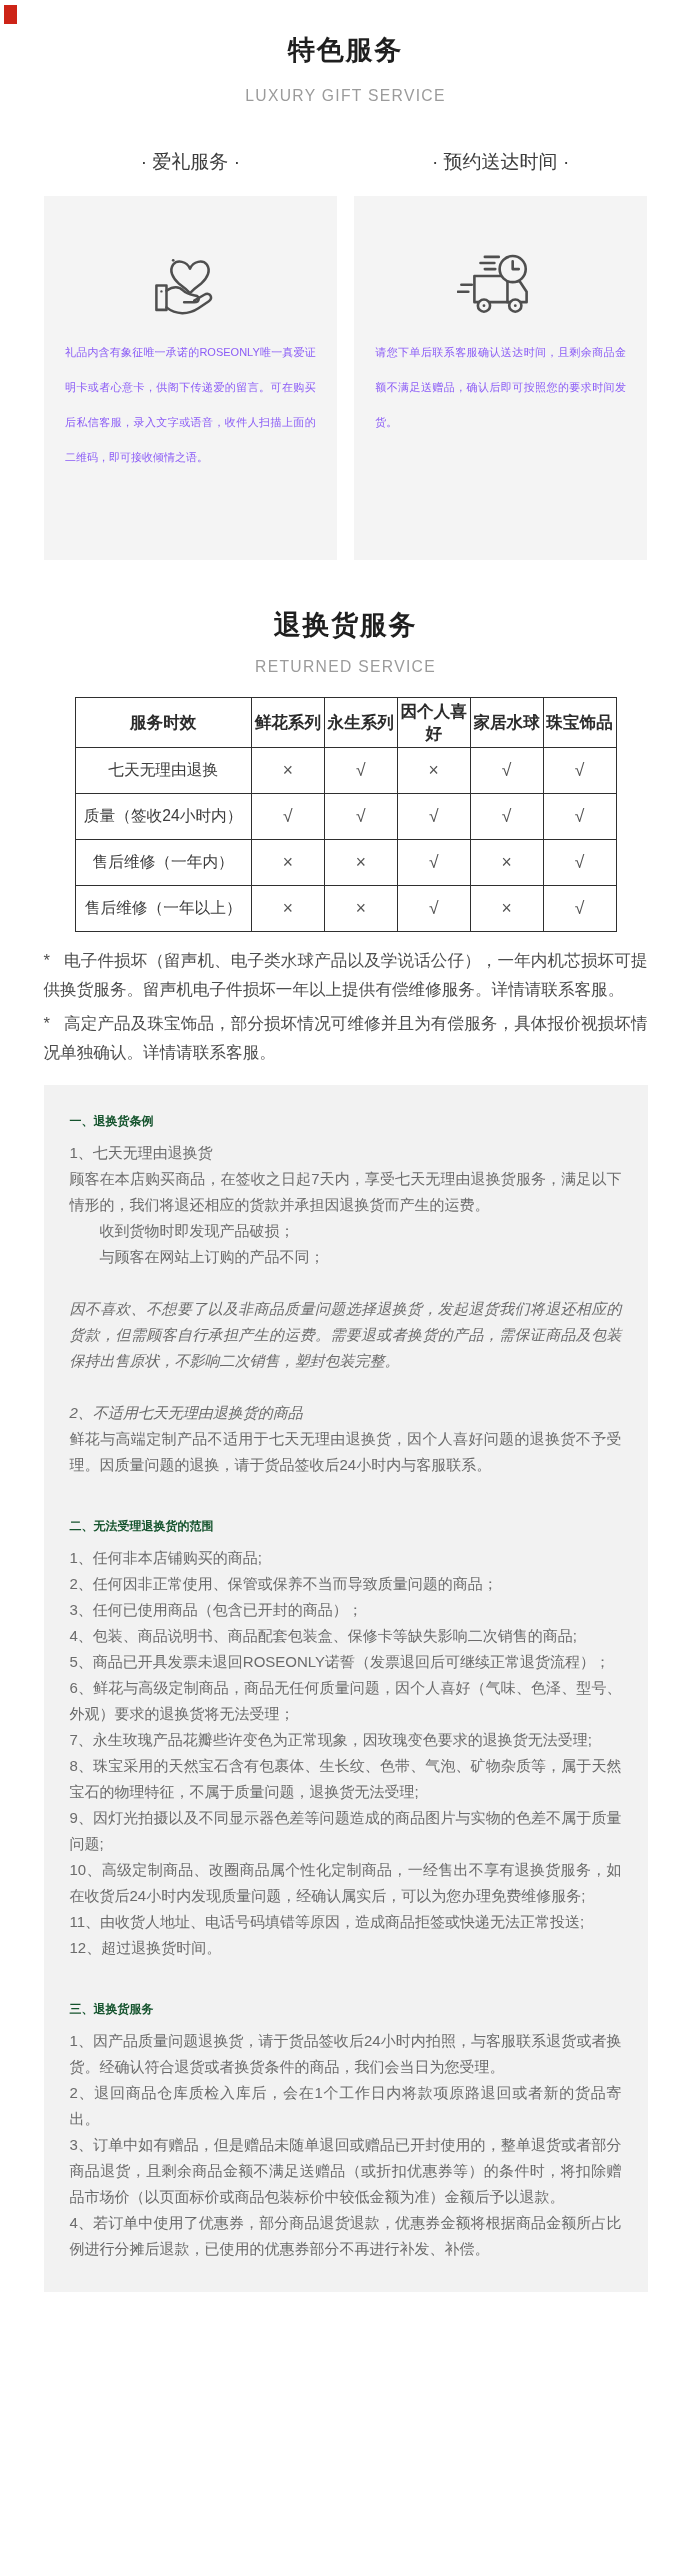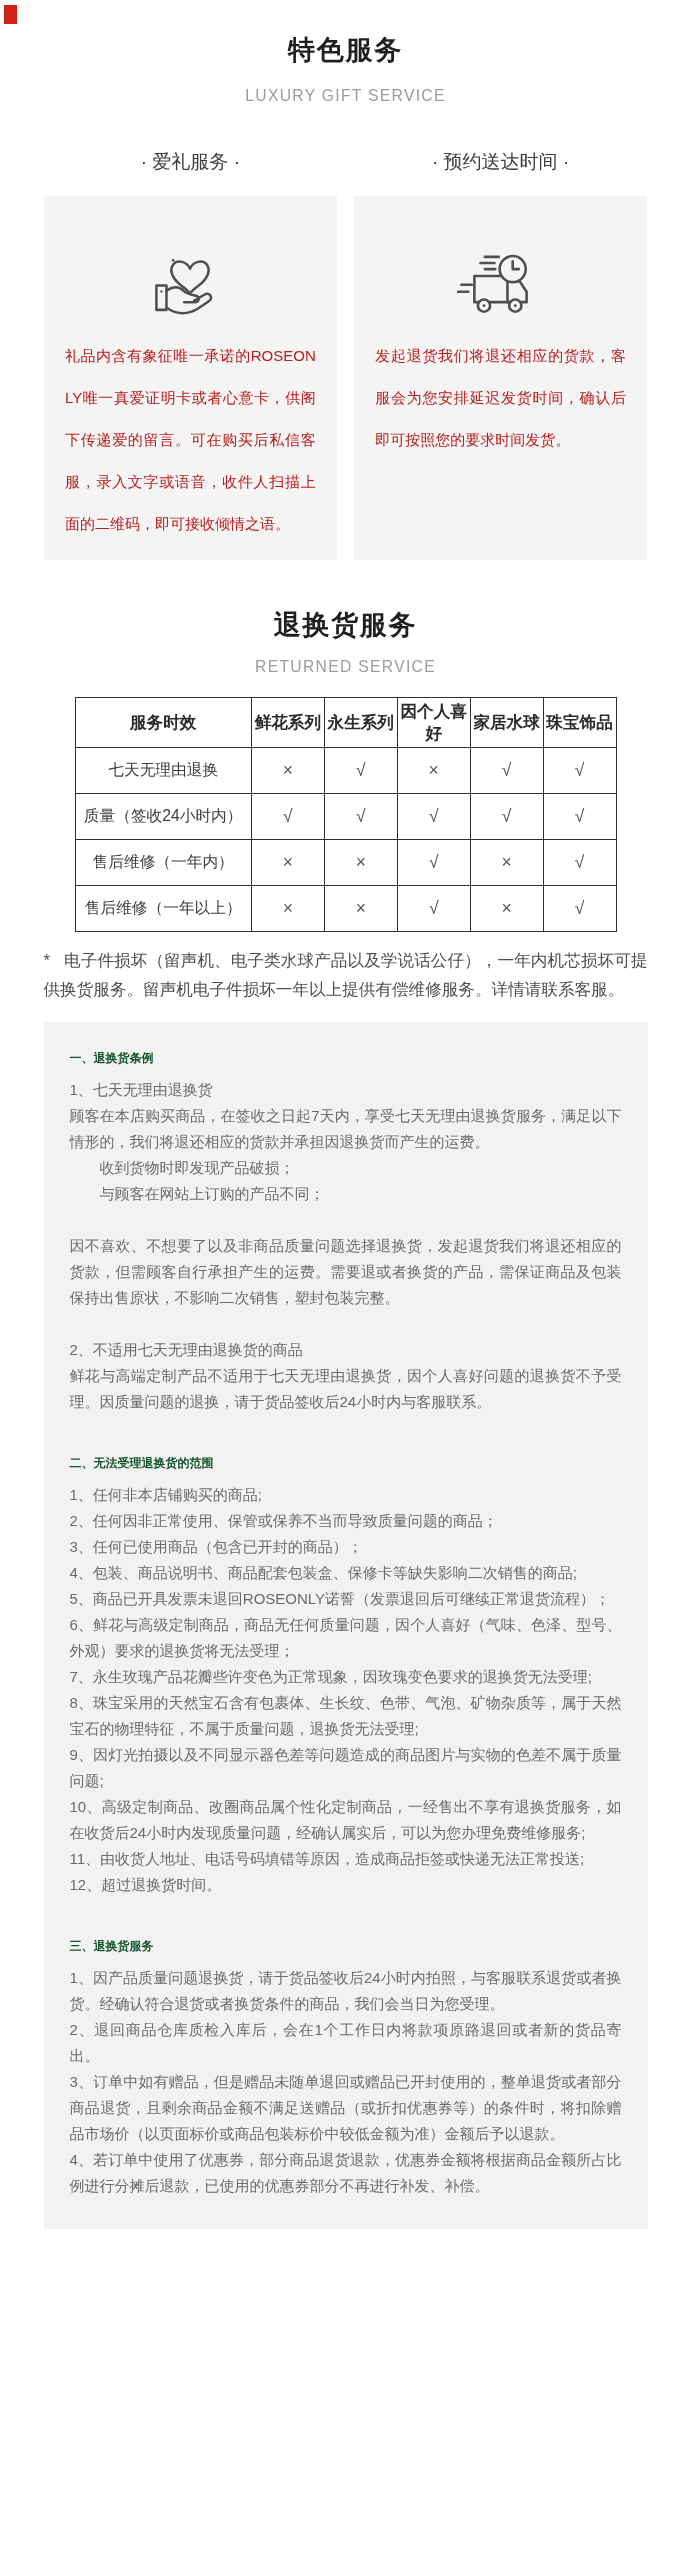--- a/index.html
+++ b/index.html
@@ -10,41 +10,41 @@
   .main-title.second{margin-top:47px;}
   .sub-title{text-align:center;font-size:15.7px;color:#9b9b9b;letter-spacing:1.3px;margin-top:19px;}
   .sub-title.second{margin-top:15.7px;}
 
   .cards{display:flex;gap:17.5px;padding:0 44px;margin-top:44px;}
   .card-col{width:293px;}
   .card-label{text-align:center;font-size:19px;color:#3d3d3d;margin-bottom:21px;}
   .card{background:#f4f4f4;height:364px;box-sizing:border-box;padding:0 21px;}
   .card-icon{height:129px;display:flex;align-items:flex-end;justify-content:center;padding-top:23px;box-sizing:border-box;margin-bottom:10.5px;}
   .card-icon svg{display:block;}
-  .card-text{font-size:15px;color:#b91c1c;line-height:42px;text-align:justify;word-break:break-all;}
+  .card-text{font-size:11px;color:#8b5cf6;line-height:35px;text-align:justify;word-break:break-all;}
 
   .service-table{width:542px;margin:21px auto 0;border-collapse:collapse;table-layout:fixed;}
   .service-table th,.service-table td{border:0.9px solid #2f2f2f;text-align:center;padding:0 1.7px;}
   .service-table th{font-size:16.6px;font-weight:bold;color:#2b2b2b;height:49px;}
   .service-table th.col-label{width:172px;}
   .service-table td{height:45px;font-size:15.7px;color:#3c3c3c;}
   .service-table td.mark{font-size:17.5px;color:#555;}
   .service-table td.row-label{font-size:15.7px;}
 
   .footnotes{width:604px;margin:14px auto 0;font-size:16.6px;color:#4d4d4d;line-height:29px;text-align:justify;}
   .footnote{margin:0 0 5.2px 0;}
   .fn-star{display:inline-block;margin-right:14px;}
 
   .policy{width:604px;margin:17.5px auto 35px;background:#f2f2f2;box-sizing:border-box;padding:23px 26px 30px;}
   .policy section{margin:0;}
   .policy section + section{margin-top:35px;}
   .policy h3{font-size:12px;font-weight:bold;color:#14532d;margin:0 0 5.2px 0;line-height:27px;}
   .policy p{margin:0;font-size:15px;line-height:26px;color:#6b6b6b;text-align:justify;word-break:break-all;}
   .policy p.indent{text-indent:2em;}
-  .policy p.gap{margin-top:26px;}
+  .policy p.gap{margin-top:26px;font-style:italic;}
 </style>
 </head>
 <body>
 
 <div class="page">
   <div class="red-mark"></div>
 
   <h1 class="main-title">特色服务</h1>
   <div class="sub-title">LUXURY GIFT SERVICE</div>
 
@@ -78,21 +78,21 @@
             <circle cx="64" cy="24" r="15" fill="#f4f4f4"></circle>
             <path d="M64 15 L 64 24 L 71 24"></path>
             <line x1="5" y1="42" x2="17" y2="42"></line>
             <line x1="1" y1="50" x2="13" y2="50"></line>
             <circle cx="31" cy="66" r="7" fill="#f4f4f4"></circle>
             <circle cx="31" cy="66" r="1.6" fill="#4f4f4f" stroke="none"></circle>
             <circle cx="67" cy="66" r="7" fill="#f4f4f4"></circle>
             <circle cx="67" cy="66" r="1.6" fill="#4f4f4f" stroke="none"></circle>
           </svg>
         </div>
-        <div class="card-text">发起退货我们将退还相应的货款，客服会为您安排延迟发货时间，确认后即可按照您的要求时间发货。</div>
+        <div class="card-text">请您下单后联系客服确认送达时间，且剩余商品金额不满足送赠品，确认后即可按照您的要求时间发货。</div>
       </div>
     </div>
   </div>
 
   <h1 class="main-title second">退换货服务</h1>
   <div class="sub-title second">RETURNED SERVICE</div>
 
   <table class="service-table">
     <thead>
       <tr id="service-table-head-row">
@@ -135,20 +135,21 @@
           <td class="mark">×</td>
           <td class="mark">√</td>
           <td class="mark">×</td>
           <td class="mark">√</td>
         </tr>
       </tbody>
   </table>
 
   <div class="footnotes">
     <p class="footnote"><span class="fn-star">*</span><span>电子件损坏（留声机、电子类水球产品以及学说话公仔），一年内机芯损坏可提供换货服务。留声机电子件损坏一年以上提供有偿维修服务。详情请联系客服。</span></p>
+    <p class="footnote"><span class="fn-star">*</span><span>高定产品及珠宝饰品，部分损坏情况可维修并且为有偿服务，具体报价视损坏情况单独确认。详情请联系客服。</span></p>
   </div>
 
   <div class="policy" id="policy-box">
       <section>
         <h3>一、退换货条例</h3>
         <p>1、七天无理由退换货</p>
         <p>顾客在本店购买商品，在签收之日起7天内，享受七天无理由退换货服务，满足以下情形的，我们将退还相应的货款并承担因退换货而产生的运费。</p>
         <p class="indent">收到货物时即发现产品破损；</p>
         <p class="indent">与顾客在网站上订购的产品不同；</p>
         <p class="gap">因不喜欢、不想要了以及非商品质量问题选择退换货，发起退货我们将退还相应的货款，但需顾客自行承担产生的运费。需要退或者换货的产品，需保证商品及包装保持出售原状，不影响二次销售，塑封包装完整。</p>

